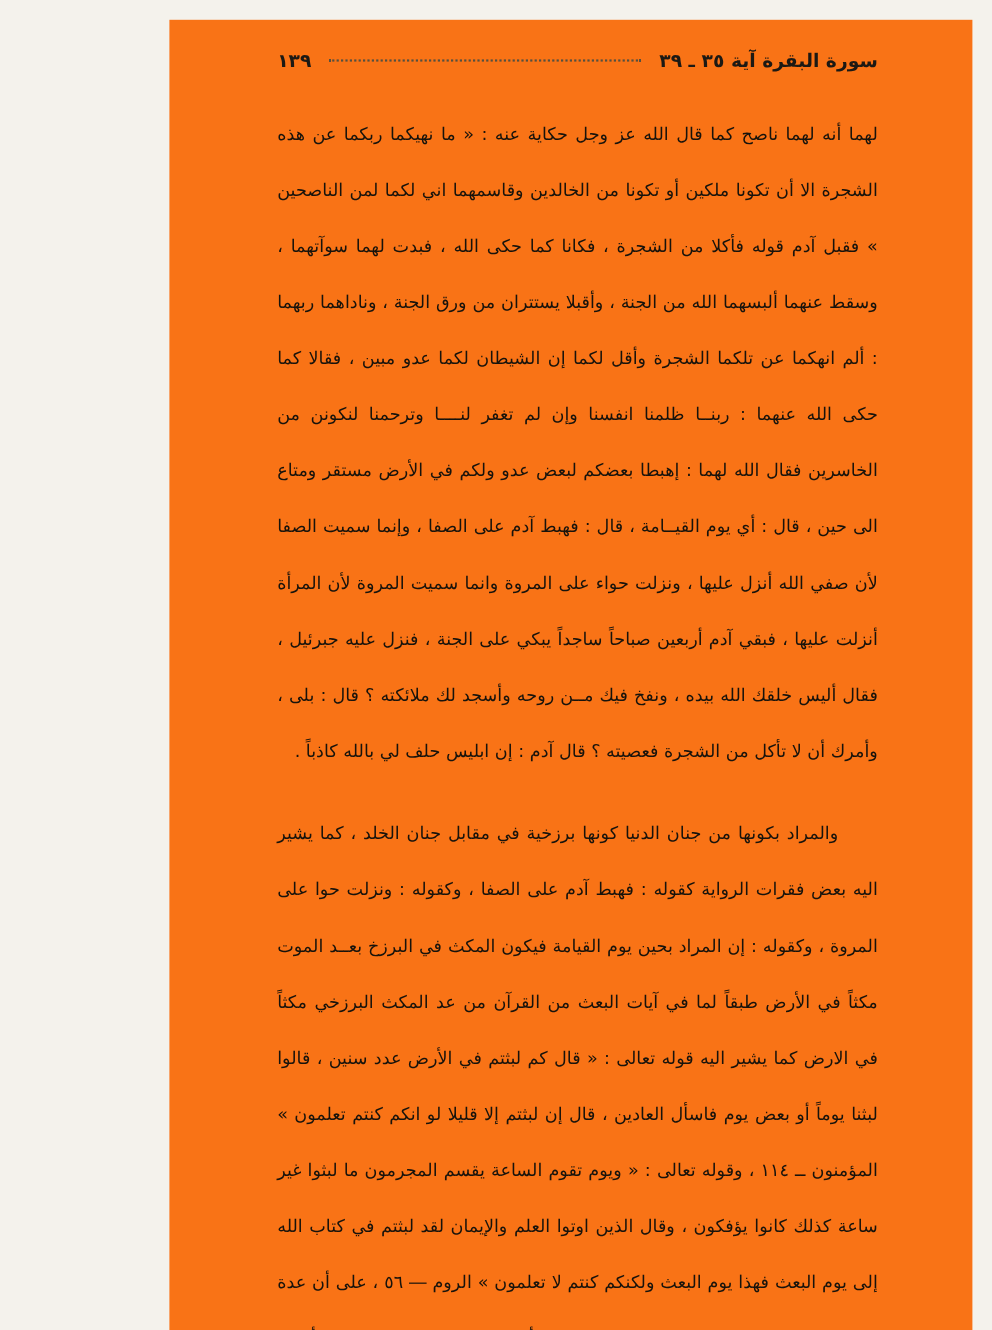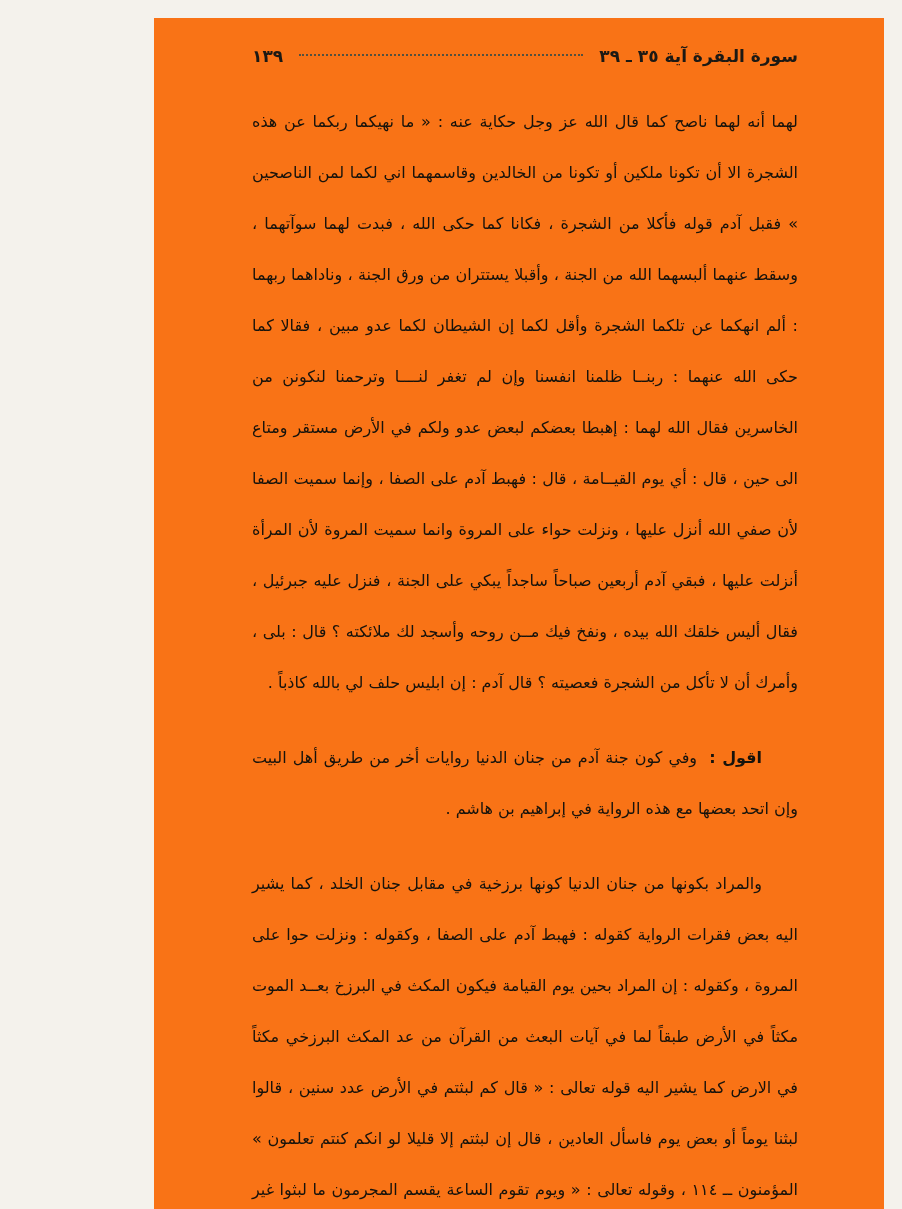--- a/index.html
+++ b/index.html
@@ -77,24 +77,20 @@
     <span class="dotted-rule"></span>
     <span class="section-title">سورة البقرة آية ٣٥ ـ ٣٩</span>
   </header>
 
   <main class="page-body">
 
     <p class="para continued">
       <span class="para-text">لهما أنه لهما ناصح كما قال الله عز وجل حكاية عنه : « ما نهيكما ربكما عن هذه الشجرة الا أن تكونا ملكين أو تكونا من الخالدين وقاسمهما اني لكما لمن الناصحين »  فقبل آدم قوله فأكلا من الشجرة ، فكانا كما حكى الله ، فبدت لهما سوآتهما ، وسقط عنهما ألبسهما الله من الجنة ، وأقبلا يستتران من ورق الجنة ، وناداهما ربهما : ألم انهكما عن تلكما الشجرة وأقل لكما إن الشيطان لكما عدو مبين ، فقالا كما حكى الله عنهما : ربنــا ظلمنا انفسنا وإن لم تغفر لنــــا وترحمنا لنكونن من الخاسرين فقال الله لهما : إهبطا بعضكم لبعض عدو ولكم في الأرض مستقر ومتاع الى حين ، قال : أي يوم القيــامة ، قال : فهبط آدم على الصفا ، وإنما سميت الصفا لأن صفي الله أنزل عليها ، ونزلت حواء على المروة وانما سميت المروة لأن المرأة أنزلت عليها ، فبقي آدم أربعين صباحاً ساجداً يبكي على الجنة ، فنزل عليه جبرئيل ، فقال أليس خلقك الله بيده ، ونفخ فيك مــن روحه وأسجد لك ملائكته ؟ قال : بلى ، وأمرك أن لا تأكل من الشجرة فعصيته ؟ قال آدم : إن ابليس حلف لي بالله كاذباً .</span>
     </p>
 
-    <p class="para indented">
-      <strong class="lead">اقول :</strong>
-      <span class="para-text">وفي كون جنة آدم من جنان الدنيا روايات أخر من طريق أهل البيت وإن اتحد بعضها مع هذه الرواية في إبراهيم بن هاشم .</span>
-    </p>
 
     <p class="para indented">
       <span class="para-text">والمراد بكونها من جنان الدنيا كونها برزخية في مقابل جنان الخلد ، كما يشير اليه بعض فقرات الرواية كقوله : فهبط آدم على الصفا ، وكقوله : ونزلت حوا على المروة ، وكقوله : إن المراد بحين يوم القيامة فيكون المكث في البرزخ بعــد الموت مكثاً في الأرض طبقاً لما في آيات البعث من القرآن من عد المكث البرزخي مكثاً في الارض كما يشير اليه قوله تعالى : « قال كم لبثتم في الأرض عدد سنين ، قالوا لبثنا يوماً أو بعض يوم فاسأل العادين ، قال إن لبثتم إلا قليلا لو انكم كنتم تعلمون » المؤمنون ــ ١١٤ ، وقوله تعالى : « ويوم تقوم الساعة يقسم المجرمون ما لبثوا غير ساعة كذلك كانوا يؤفكون ، وقال الذين اوتوا العلم والإيمان لقد لبثتم في كتاب الله إلى يوم البعث فهذا يوم البعث ولكنكم كنتم لا تعلمون » الروم ― ٥٦ ، على أن عدة من الروايات المنقولة عن اهل البيت تدل على أن الجنة كانت في السماء ، وأنهمـا نزلا من السماء ، على ان المستأنس بلسان الروايات لا يستوحش من كون الجنــــة المذكورة في السماء</span>
     </p>
 
   </main>
 
 </div>
 
 </body></html>

